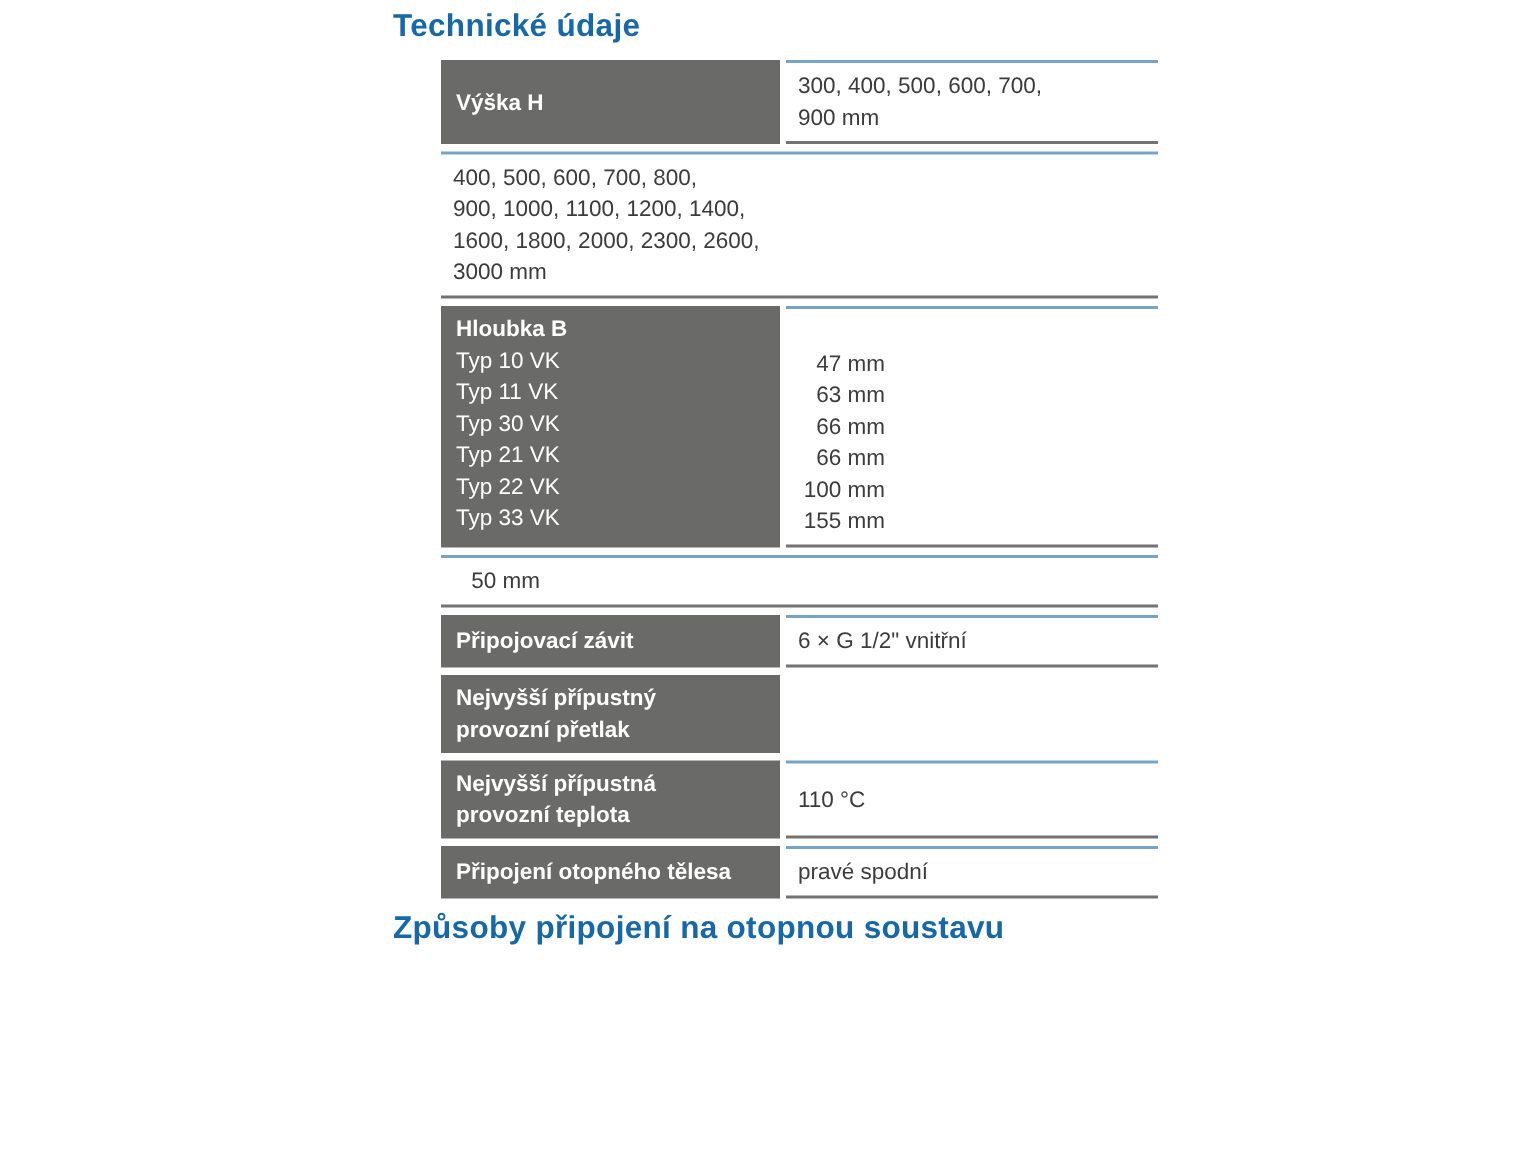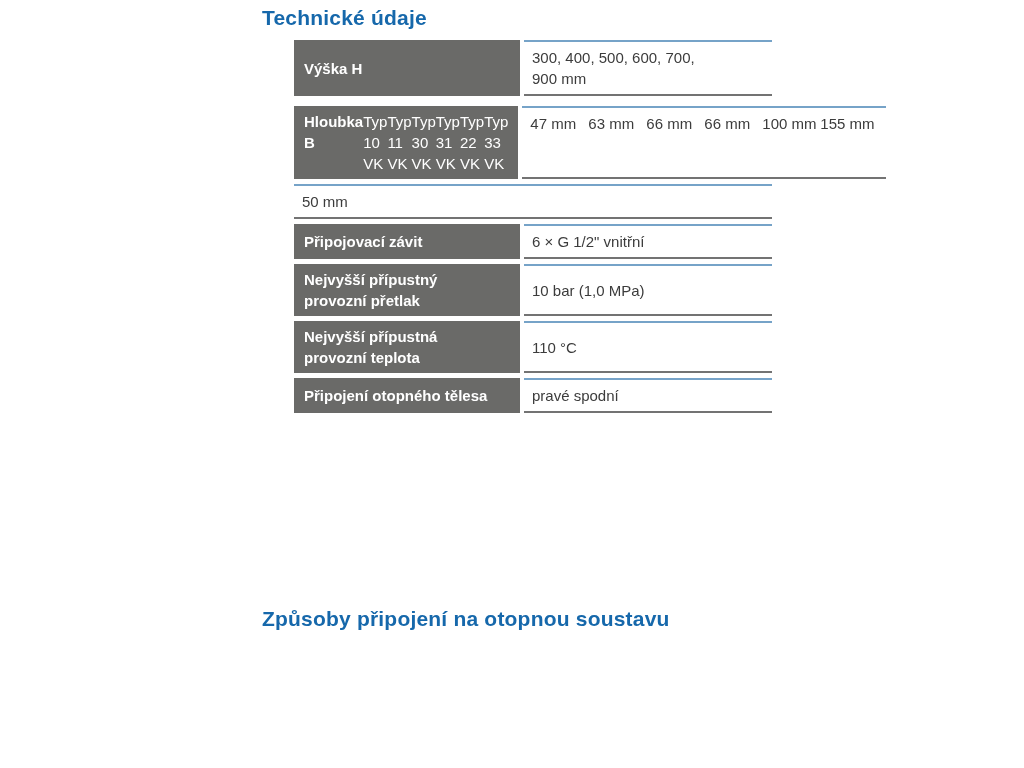--- a/index.html
+++ b/index.html
@@ -57,23 +57,23 @@
     font-size: 15px;
     line-height: 21px;
     padding: 5px 8px;
     white-space: pre-line;
     display: flex;
     align-items: center;
   }
   .cell-value.top-align { align-items: flex-start; }
   .label-lines div { font-weight: normal; }
   .label-lines .label-title { font-weight: bold; }
-  .vcol { display: flex; flex-direction: row; }
+  .vcol { display: flex; flex-direction: column; }
   .spacer-line { height: 21px; }
-  .val-num { width: 58px; white-space: nowrap; }
+  .val-num { width: 58px; text-align: right; white-space: nowrap; }
 
   #diagram {
     position: absolute;
     left: 250px;
     top: 648px;
   }
   #conn-caption {
     position: absolute;
     left: 505px;
     top: 666px;
@@ -91,30 +91,34 @@
 
   <div id="tech-table">
 
     <div class="trow">
       <div class="cell-label">Výška H</div>
       <div class="cell-value"><span>300, 400, 500, 600, 700,
 900 mm</span></div>
     </div>
 
     <div class="trow">
+      <div class="cell-value"><span>400, 500, 600, 700, 800,
+900, 1000, 1100, 1200, 1400,
+1600, 1800, 2000, 2300, 2600,
+3000 mm</span></div>
     </div>
 
     <div class="trow">
       <div class="cell-label top-align label-lines">
         <div class="vcol">
           <div class="label-title">Hloubka B</div>
           <div>Typ 10 VK</div>
           <div>Typ 11 VK</div>
           <div>Typ 30 VK</div>
-          <div>Typ 31 VK</div>
+          <div>Typ 21 VK</div>
           <div>Typ 22 VK</div>
           <div>Typ 33 VK</div>
         </div>
       </div>
       <div class="cell-value top-align">
         <div class="vcol">
           <div class="spacer-line"></div>
           <div class="val-num">47 mm</div>
           <div class="val-num">63 mm</div>
           <div class="val-num">66 mm</div>
@@ -130,21 +134,20 @@
     </div>
 
     <div class="trow">
       <div class="cell-label">Připojovací závit</div>
       <div class="cell-value"><span>6 × G 1/2" vnitřní</span></div>
     </div>
 
     <div class="trow">
       <div class="cell-label">Nejvyšší přípustný
 provozní přetlak</div>
-      <div class="cell-value"><span>10 bar (1,0 MPa)</span></div>
     </div>
 
     <div class="trow">
       <div class="cell-label">Nejvyšší přípustná
 provozní teplota</div>
       <div class="cell-value"><span>110 °C</span></div>
     </div>
 
     <div class="trow">
       <div class="cell-label">Připojení otopného tělesa</div>

